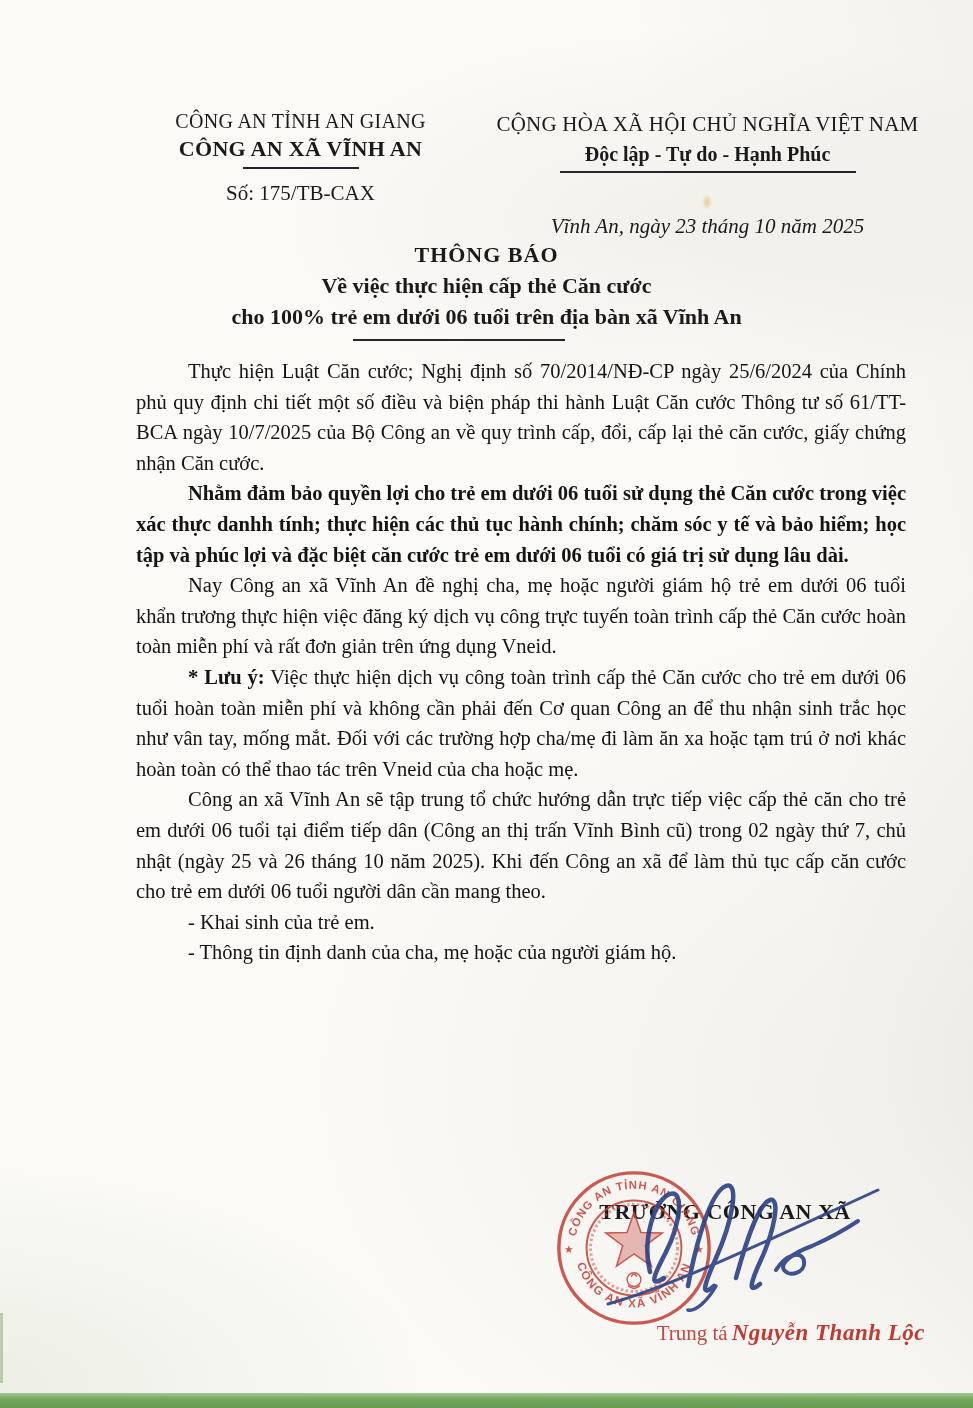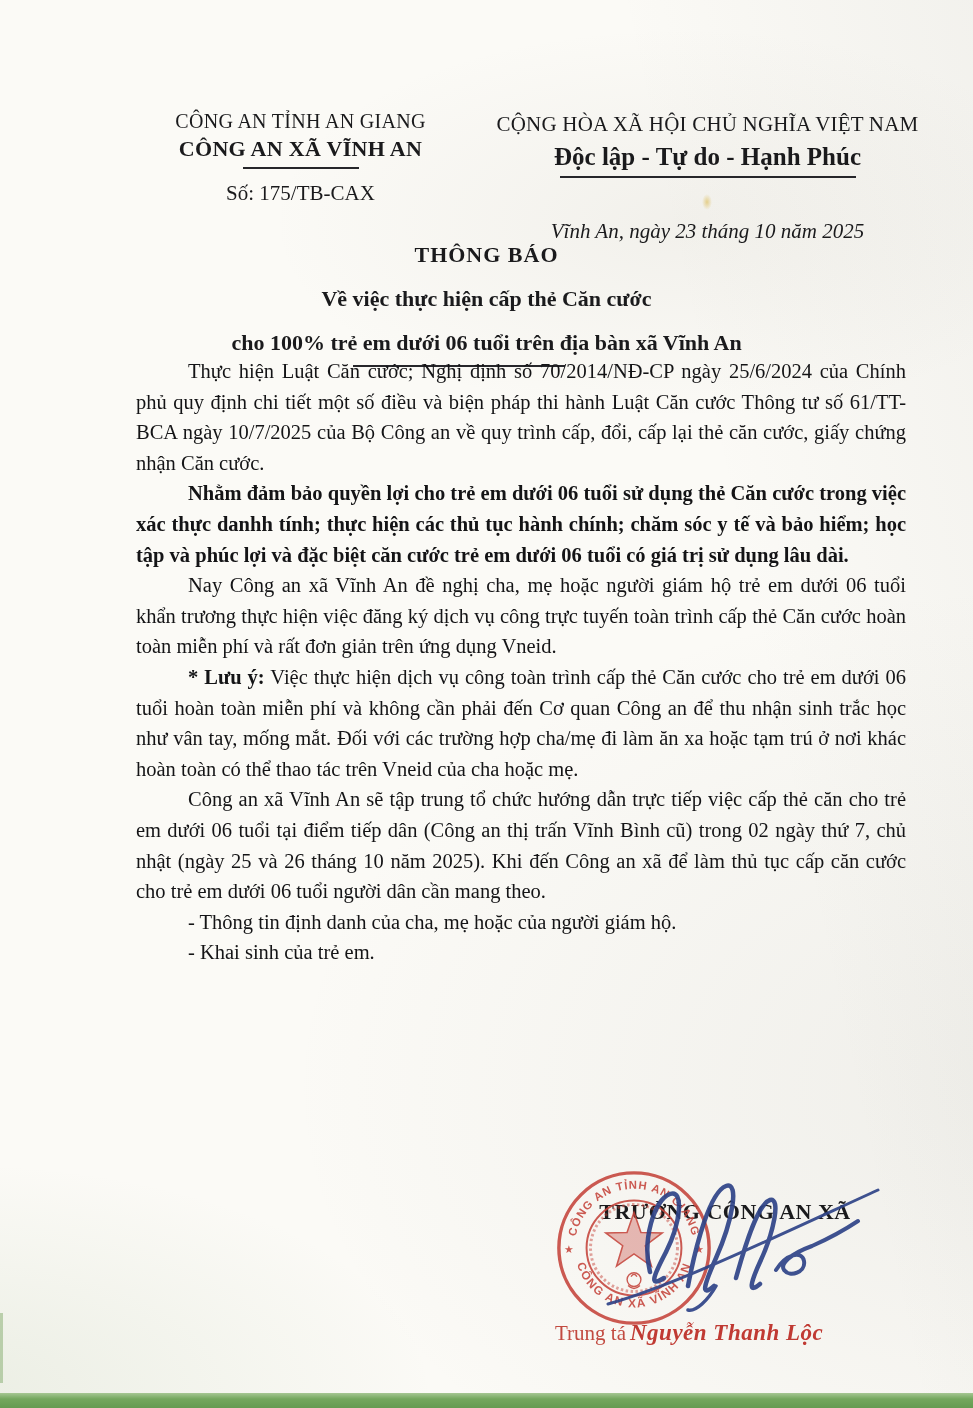--- a/index.html
+++ b/index.html
@@ -21,41 +21,41 @@
     color:#1a1a1c;
   }
   
   .hdr-left{position:absolute;left:118px;top:110px;width:365px;text-align:center;}
   .hdr-left .l1{font-size:20px;letter-spacing:.3px;}
   .hdr-left .l2{font-size:22px;font-weight:bold;margin-top:3px;letter-spacing:.3px;}
   .hdr-left .rule{width:116px;height:2px;background:#26262a;margin:5px auto 0;}
   .doc-number{margin-top:12px;font-size:21px;}
   .hdr-right{position:absolute;left:475px;top:112px;width:465px;text-align:center;}
   .hdr-right .l1{font-size:21px;font-weight:normal;letter-spacing:.2px;}
-  .hdr-right .l2{font-size:25px;font-weight:bold;margin-top:6px;}
+  .hdr-right .l2{font-size:20px;font-weight:bold;margin-top:6px;}
   .hdr-right .rule{width:296px;height:2px;background:#26262a;margin:5px auto 0;}
   .dateline{margin-top:41px;font-size:21px;font-style:italic;}
   .fleck{position:absolute;left:702px;top:194px;width:10px;height:16px;
     background:radial-gradient(ellipse at center,rgba(217,179,60,.55),rgba(217,179,60,0) 70%);}
   
   .title-block{position:absolute;left:0;right:0;top:242px;text-align:center;}
   .title-kind{font-size:22px;font-weight:bold;letter-spacing:1px;}
-  .title-sub{font-size:22px;font-weight:bold;margin-top:18px;}
+  .title-sub{font-size:22px;font-weight:bold;margin-top:5px;}
   .title-rule{width:212px;height:2px;background:#26262a;margin:9px auto 0;position:relative;left:-28px;}
   
   .body-text{position:absolute;left:136px;top:356px;width:770px;
     font-size:20.5px;line-height:30.6px;text-align:justify;color:#141416;}
   .body-text p{margin:0;text-indent:52px;}
   .body-text p.bold{font-weight:bold;}
   
   .sig-title{position:absolute;left:555px;top:1199px;width:340px;text-align:center;
     font-size:22px;font-weight:bold;letter-spacing:.5px;}
   .seal{position:absolute;left:550px;top:1164px;width:168px;height:168px;opacity:.88;}
   .autograph{position:absolute;left:598px;top:1174px;width:290px;height:145px;opacity:.92;}
-  .sig-name-line{position:absolute;left:555px;top:1320px;width:390px;text-align:left;white-space:nowrap;}
+  .sig-name-line{position:absolute;left:535px;top:1320px;width:390px;text-align:right;white-space:nowrap;}
   .sig-rank{font-size:21px;color:#c24a40;}
   .sig-name{font-size:23px;font-weight:bold;font-style:italic;color:#c03a33;letter-spacing:.5px;}
   
   .backdrop-strip{position:absolute;left:0;right:0;bottom:0;height:15px;
     background:linear-gradient(180deg,#a6c793 0%,#74a75e 40%,#659b51 100%);}
   .backdrop-sliver{position:absolute;left:0;bottom:10px;width:3px;height:70px;background:rgba(120,165,95,.45);}
   .seal-text{font-family:"Liberation Sans",sans-serif;font-weight:bold;}
 </style>
 </head>
 <body>
@@ -84,22 +84,22 @@
       <div class="title-sub">cho 100% trẻ em dưới 06 tuổi trên địa bàn xã Vĩnh An</div>
       <div class="title-rule"></div>
     </div>
 
     <div class="body-text">
       <p>Thực hiện Luật Căn cước; Nghị định số 70/2014/NĐ-CP ngày 25/6/2024 của Chính phủ quy định chi tiết một số điều và biện pháp thi hành Luật Căn cước Thông tư số 61/TT-BCA ngày 10/7/2025 của Bộ Công an về quy trình cấp, đổi, cấp lại thẻ căn cước, giấy chứng nhận Căn cước.</p>
       <p class="bold">Nhằm đảm bảo quyền lợi cho trẻ em dưới 06 tuổi sử dụng thẻ Căn cước trong việc xác thực danhh tính; thực hiện các thủ tục hành chính; chăm sóc y tế và bảo hiểm; học tập và phúc lợi và đặc biệt căn cước trẻ em dưới 06 tuổi có giá trị sử dụng lâu dài.</p>
       <p>Nay Công an xã Vĩnh An đề nghị cha, mẹ hoặc người giám hộ trẻ em dưới 06 tuổi khẩn trương thực hiện việc đăng ký dịch vụ công trực tuyến toàn trình cấp thẻ Căn cước hoàn toàn miễn phí và rất đơn giản trên ứng dụng Vneid.</p>
       <p><b>* Lưu ý:</b><span> Việc thực hiện dịch vụ công toàn trình cấp thẻ Căn cước cho trẻ em dưới 06 tuổi hoàn toàn miễn phí và không cần phải đến Cơ quan Công an để thu nhận sinh trắc học như vân tay, mống mắt. Đối với các trường hợp cha/mẹ đi làm ăn xa hoặc tạm trú ở nơi khác hoàn toàn có thể thao tác trên Vneid của cha hoặc mẹ.</span></p>
       <p>Công an xã Vĩnh An sẽ tập trung tổ chức hướng dẫn trực tiếp việc cấp thẻ căn cho trẻ em dưới 06 tuổi tại điểm tiếp dân (Công an thị trấn Vĩnh Bình cũ) trong 02 ngày thứ 7, chủ nhật (ngày 25 và 26 tháng 10 năm 2025). Khi đến Công an xã để làm thủ tục cấp căn cước cho trẻ em dưới 06 tuổi người dân cần mang theo.</p>
+      <p>- Khai sinh của trẻ em.</p>
       <p>- Thông tin định danh của cha, mẹ hoặc của người giám hộ.</p>
-      <p>- Khai sinh của trẻ em.</p>
     </div>
 
     <div class="sig-title">TRƯỞNG CÔNG AN XÃ</div>
 
     <svg class="seal" viewBox="-85 -85 170 170">
       <g stroke="#c5443b" fill="none">
         <circle cx="0" cy="0" r="76" stroke-width="3.5"></circle>
         <circle cx="0" cy="0" r="48" stroke-width="2"></circle>
         <circle cx="0" cy="0" r="44" stroke-width="3" stroke-dasharray="2.5,2.5" opacity=".55"></circle>
       </g>

